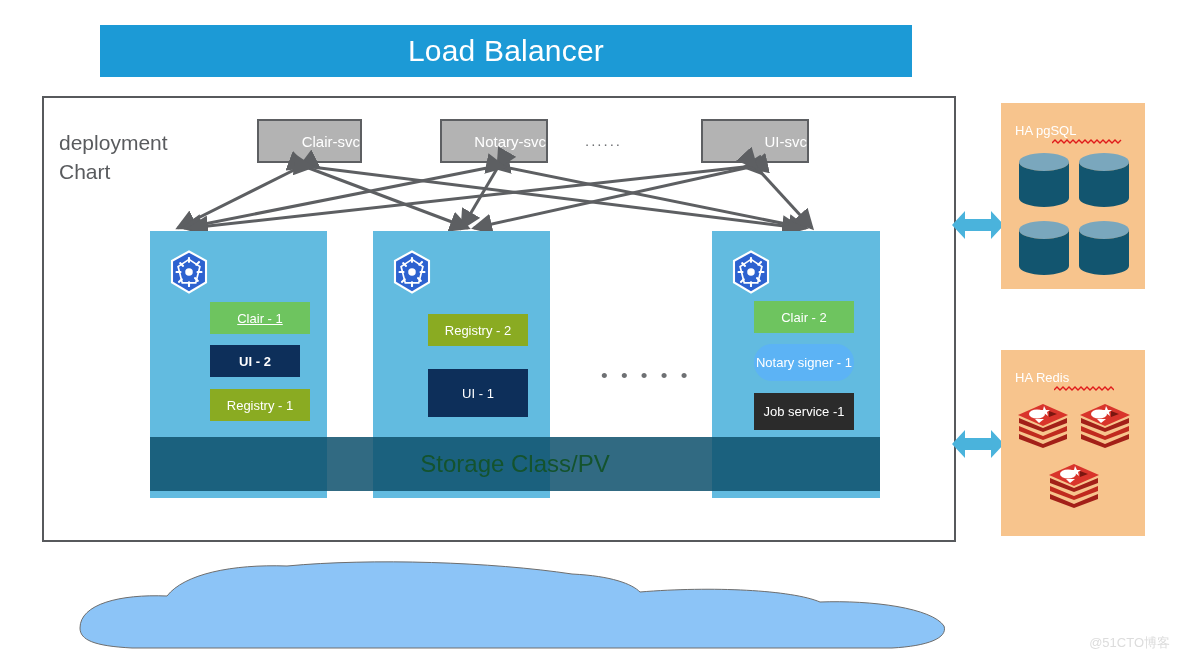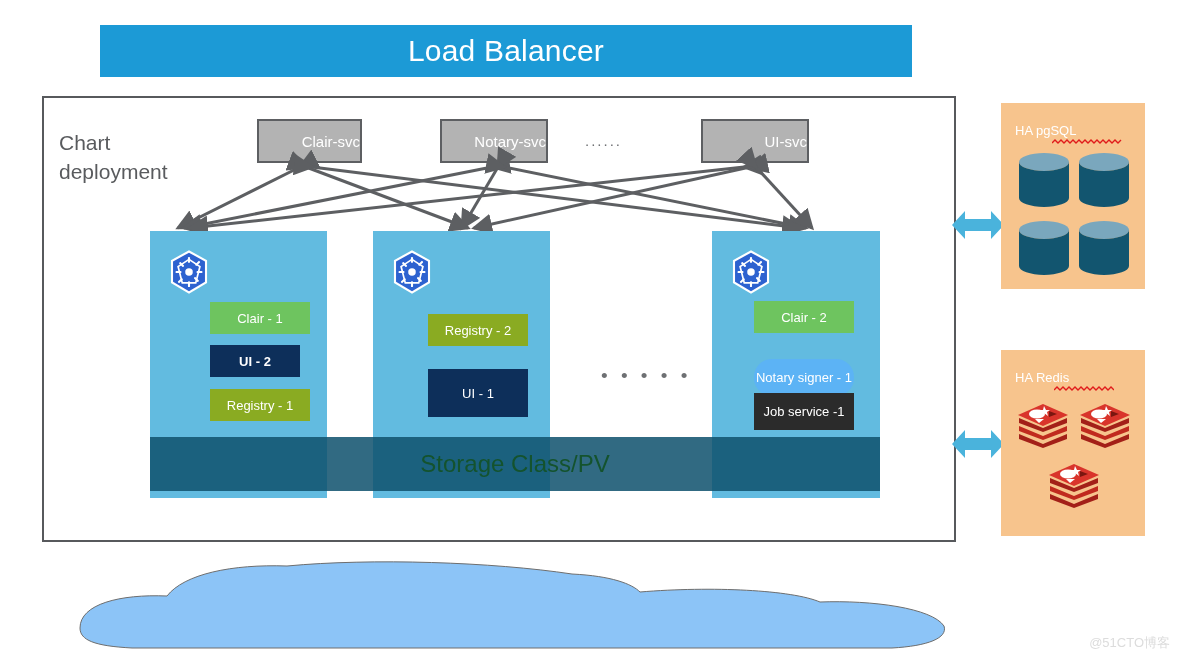--- a/index.html
+++ b/index.html
@@ -96,29 +96,29 @@
     line-height: 17px;
     box-sizing: border-box;
   }
   .pod-clair   { background: #6ec45f; }
   .pod-ui      { background: #0d2f5a; }
   .pod-registry{ background: #8aab22; }
   .pod-notary  { background: #5cb3f5; }
   .pod-job     { background: #2b2b2b; }
 
   
-  .n1-clair    { left: 60px; top: 71px;  width: 100px; height: 32px; }
+  .n1-clair    { left: 60px; top: 71px;  width: 100px; height: 32px; text-decoration: underline; }
   .n1-ui       { left: 60px; top: 114px; width: 90px; height: 32px; font-weight: bold; }
   .n1-registry { left: 60px; top: 158px; width: 100px; height: 32px; }
   
   .n2-registry { left: 55px; top: 83px;  width: 100px; height: 32px; }
   .n2-ui       { left: 55px; top: 138px; width: 100px; height: 48px; }
   
   .n3-clair    { left: 42px; top: 70px;  width: 100px; height: 32px; }
-  .n3-notary   { left: 42px; top: 128px; width: 100px; height: 37px; border-radius: 18px; }
+  .n3-notary   { left: 42px; top: 113px; width: 100px; height: 37px; border-radius: 18px; }
   .n3-job      { left: 42px; top: 162px; width: 100px; height: 37px; }
 
   .node-dots {
     position: absolute;
     left: 601px; top: 365px;
     color: #6e7073;
     font-size: 19px;
     letter-spacing: 4px;
   }
 
@@ -189,22 +189,22 @@
 <body>
 
 <div id="stage">
 
   <div class="lb-banner">
     <span>Load Balancer</span>
   </div>
 
   <div class="chart-frame"></div>
   <div class="chart-label">
+    <div>deployment</div>
     <div>Chart</div>
-    <div>deployment</div>
   </div>
 
   <div class="svc svc-clair">
     <span>Clair-svc</span>
   </div>
   <div class="svc svc-notary">
     <span>Notary-svc</span>
   </div>
   <div class="svc svc-ui">
     <span>UI-svc</span>

